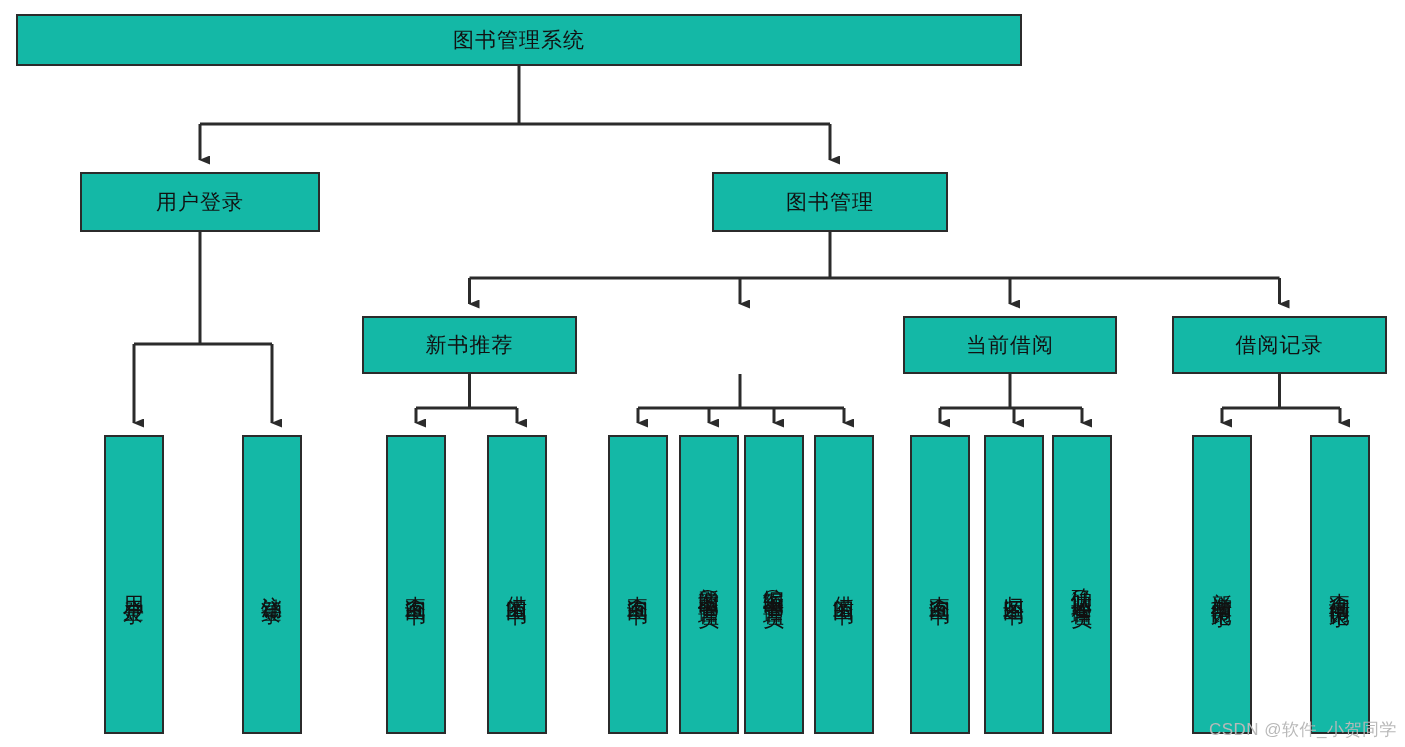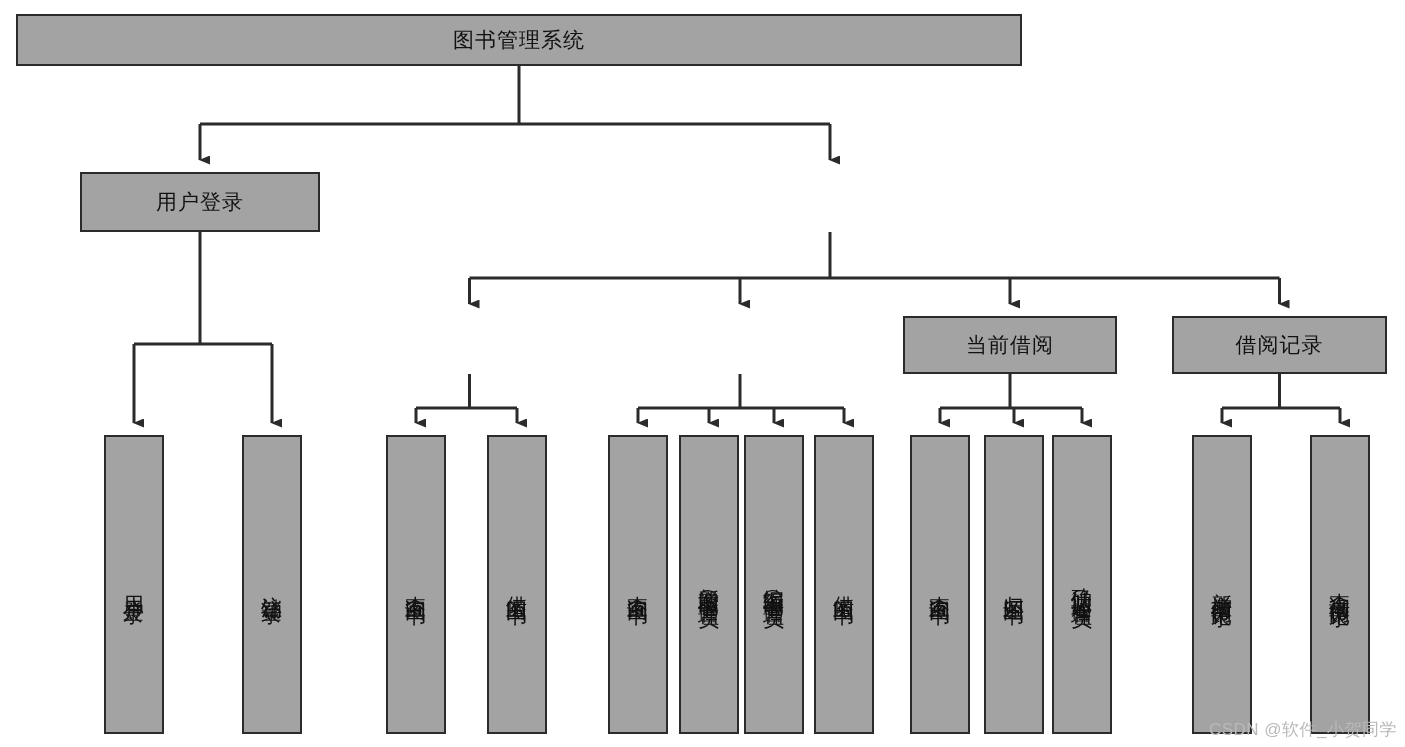--- a/index.html
+++ b/index.html
@@ -24,21 +24,21 @@
     position: absolute;
     left: 0;
     top: 0;
     width: 1405px;
     height: 747px;
     pointer-events: none;
   }
   .node {
     position: absolute;
     box-sizing: border-box;
-    background: #a3a3a3;
+    background: #14b8a6;
     border: 2px solid #2b2b2b;
     display: flex;
     align-items: center;
     justify-content: center;
     color: #111111;
   }
   .node.h-node {
     font-size: 21px;
     letter-spacing: 1px;
   }
@@ -116,21 +116,27 @@
       </g>
   </svg>
 
   <div class="node h-node" id="n-root" style="left: 16px; top: 14px; width: 1006px; height: 52px;">
     <span class="h-label">图书管理系统</span>
   </div>
 
   <div class="node h-node" id="n-user-login" style="left: 80px; top: 172px; width: 240px; height: 60px;">
     <span class="h-label">用户登录</span>
   </div>
+  <div class="node h-node" id="n-book-manage" style="left: 712px; top: 172px; width: 236px; height: 60px;">
+    <span class="h-label">图书管理</span>
+  </div>
 
+  <div class="node h-node" id="n-new-book-recommend" style="left: 362px; top: 316px; width: 215px; height: 58px;">
+    <span class="h-label">新书推荐</span>
+  </div>
   <div class="node h-node" id="n-borrow-record" style="left: 1172px; top: 316px; width: 215px; height: 58px;">
     <span class="h-label">借阅记录</span>
   </div>
   <div class="node h-node" id="n-current-borrow" style="left: 903px; top: 316px; width: 214px; height: 58px;">
     <span class="h-label">当前借阅</span>
   </div>
 
   <div class="node v-node" id="n-leaf-user-login" style="left: 104px; top: 435px; width: 60px; height: 299px;">
     <span class="v-label">用户登录</span>
   </div>

